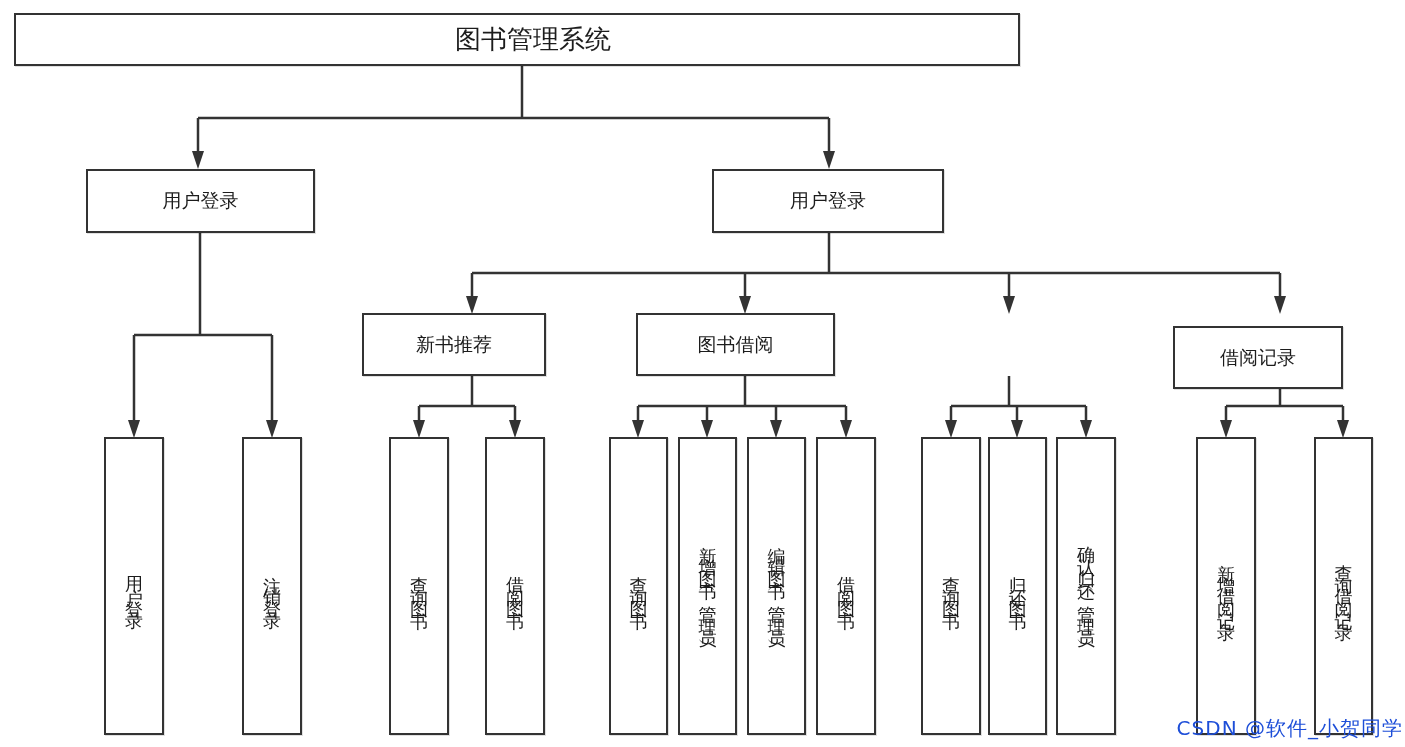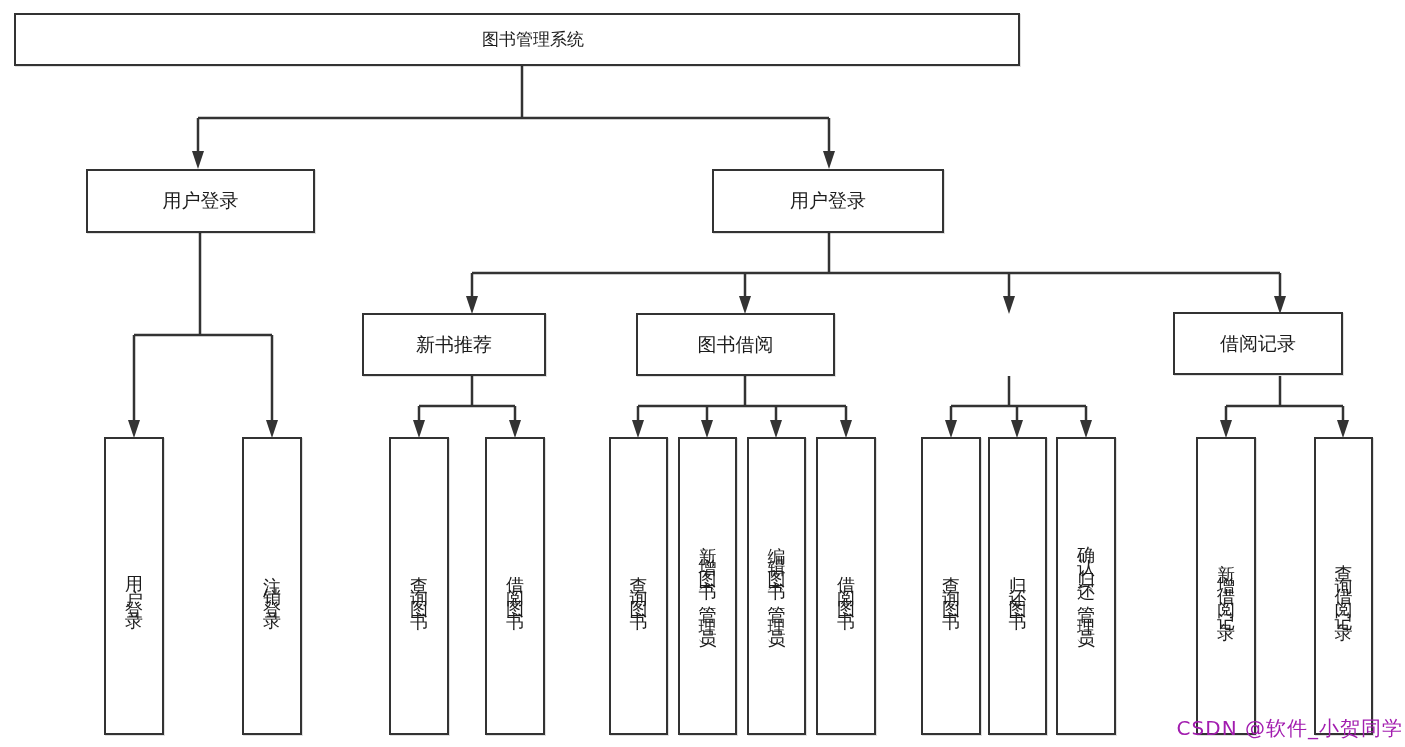--- a/index.html
+++ b/index.html
@@ -14,35 +14,35 @@
   .node{
     position:absolute;
     box-sizing:border-box;
     background:#ffffff;
     border:2.5px solid #333333;
     color:#1c1c1c;
     display:flex;align-items:center;justify-content:center;
     z-index:2;
     box-shadow:1px 1px 0 rgba(0,0,0,0.12);
   }
-  .node.root{font-size:17px;padding-left:32px;}
+  .node.root{font-size:26px;padding-left:32px;}
   .node.lvl{font-size:19px;}
   .node.leaf{font-size:18px;}
   .leaf .vtext{
     writing-mode:vertical-rl;
     text-orientation:mixed;
     letter-spacing:12px;
     line-height:1;
     white-space:nowrap;
   }
   .watermark{
     position:absolute;
     right:2px;bottom:5px;
     font-size:20px;
-    color:#a21caf;
+    color:#1d4ed8;
     letter-spacing:1px;
     z-index:3;
     pointer-events:none;
   }
 </style>
 </head>
 <body>
 
 <div class="stage">
 
@@ -122,21 +122,21 @@
   <div class="node lvl" style="left:712px;top:169px;width:232px;height:64px">
     <span>用户登录</span>
   </div>
 
   <div class="node lvl" style="left:362px;top:313px;width:184px;height:63px">
     <span>新书推荐</span>
   </div>
   <div class="node lvl" style="left:636px;top:313px;width:199px;height:63px">
     <span>图书借阅</span>
   </div>
-  <div class="node lvl" style="left:1173px;top:312px;width:170px;height:63px">
+  <div class="node lvl" style="left:1173px;top:326px;width:170px;height:63px">
     <span>借阅记录</span>
   </div>
 
   <div class="node leaf" style="left:104px;top:437px;width:60px;height:298px">
     <span class="vtext">用户登录</span>
   </div>
   <div class="node leaf" style="left:242px;top:437px;width:60px;height:298px">
     <span class="vtext">注销登录</span>
   </div>
 

